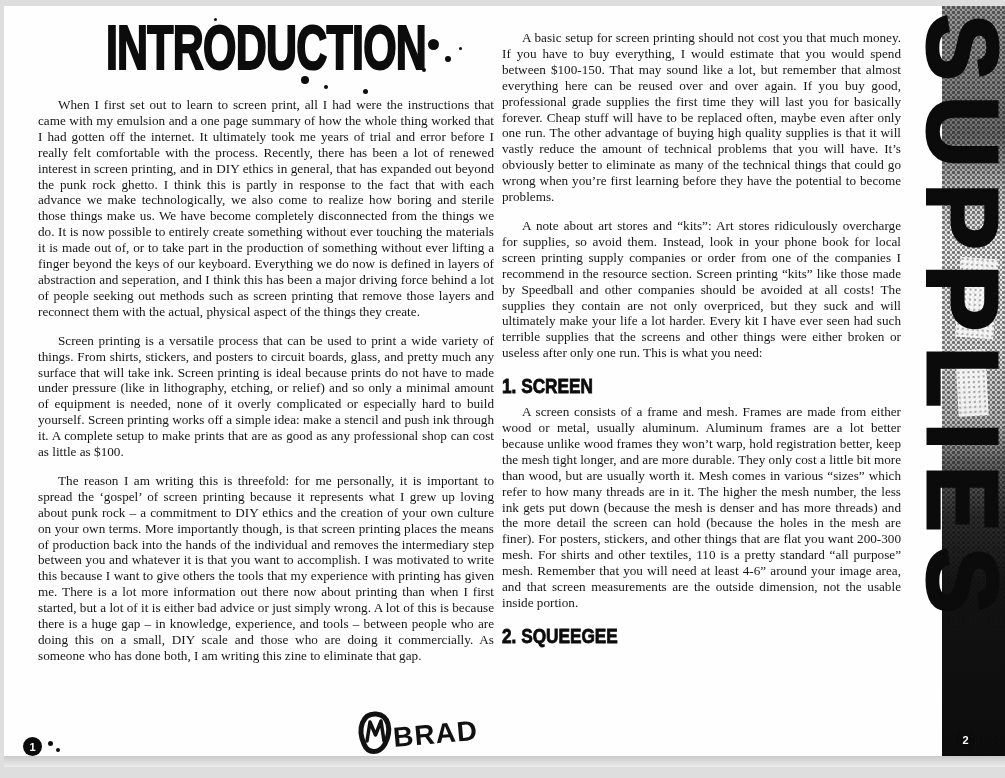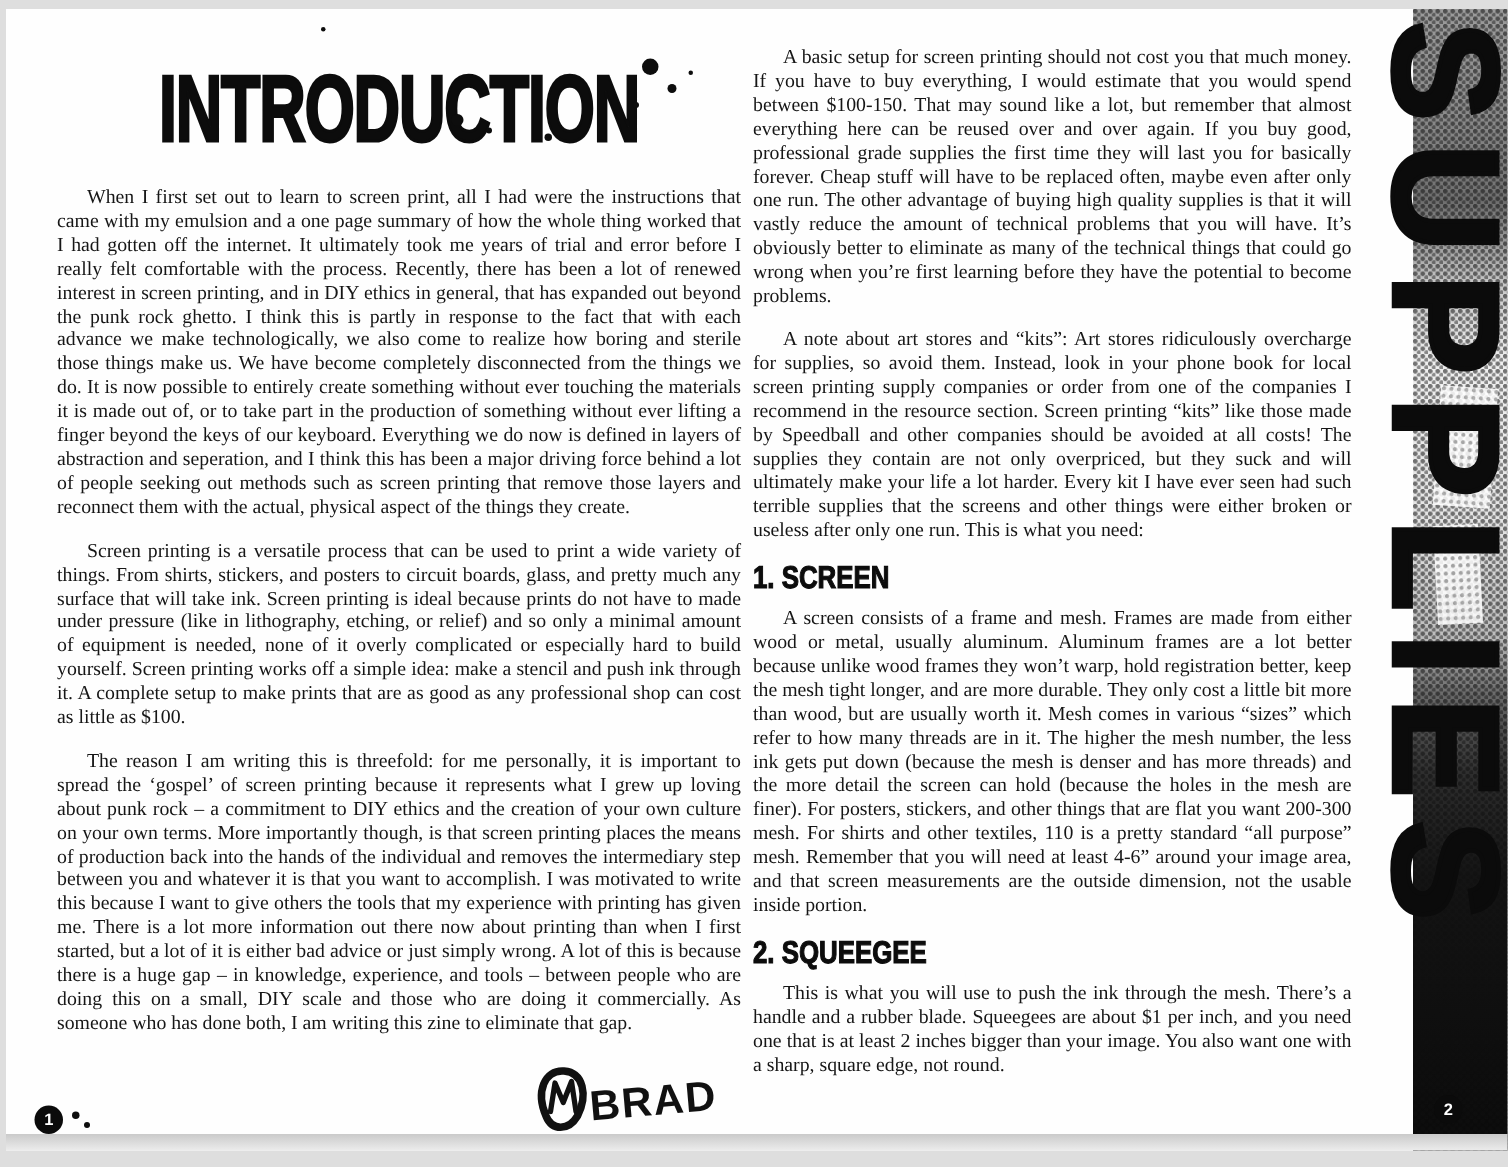--- a/index.html
+++ b/index.html
@@ -2,21 +2,21 @@
 <html><head>
 <meta charset="utf-8">
 <style>
   * { margin:0; padding:0; box-sizing:border-box; }
   html,body { width:1005px; height:778px; overflow:hidden; }
   body { background:#dedede; font-family:"Liberation Serif", serif; color:#161616; }
 
   .spread { position:absolute; left:4px; top:6px; width:1001px; height:761px; background:#fefefe; }
 
   
-  .page-left { position:absolute; left:34px; top:28px; width:456px; }
+  .page-left { position:absolute; left:34px; top:2px; width:456px; }
   .zine-title {
     font-family:"Liberation Sans", sans-serif; font-weight:700;
     font-size:58px; letter-spacing:-1px; text-align:center; color:#0c0c0c;
     -webkit-text-stroke:2px #0c0c0c;
     transform:scale(0.74,1.08); transform-origin:50% 60%;
     margin:6px 0 16px; white-space:nowrap;
   }
   .bodycopy p {
     font-size:13.2px; line-height:15.9px; text-align:justify; text-indent:20px;
     margin:0 0 13px;
@@ -137,21 +137,20 @@
   <span class="ink-dot d1"></span>
   <span class="ink-dot d2"></span>
 
   <section class="page-right">
     <div class="bodycopy">
       <p>A basic setup for screen printing should not cost you that much money. If you have to buy everything, I would estimate that you would spend between $100-150. That may sound like a lot, but remember that almost everything here can be reused over and over again. If you buy good, professional grade supplies the first time they will last you for basically forever. Cheap stuff will have to be replaced often, maybe even after only one run. The other advantage of buying high quality supplies is that it will vastly reduce the amount of technical problems that you will have. It’s obviously better to eliminate as many of the technical things that could go wrong when you’re first learning before they have the potential to become problems.</p>
       <p>A note about art stores and “kits”: Art stores ridiculously overcharge for supplies, so avoid them. Instead, look in your phone book for local screen printing supply companies or order from one of the companies I recommend in the resource section. Screen printing “kits” like those made by Speedball and other companies should be avoided at all costs! The supplies they contain are not only overpriced, but they suck and will ultimately make your life a lot harder. Every kit I have ever seen had such terrible supplies that the screens and other things were either broken or useless after only one run. This is what you need:</p>
       <h2 class="section-heading">1. SCREEN</h2>
       <p>A screen consists of a frame and mesh. Frames are made from either wood or metal, usually aluminum. Aluminum frames are a lot better because unlike wood frames they won’t warp, hold registration better, keep the mesh tight longer, and are more durable. They only cost a little bit more than wood, but are usually worth it. Mesh comes in various “sizes” which refer to how many threads are in it. The higher the mesh number, the less ink gets put down (because the mesh is denser and has more threads) and the more detail the screen can hold (because the holes in the mesh are finer). For posters, stickers, and other things that are flat you want 200-300 mesh. For shirts and other textiles, 110 is a pretty standard “all purpose” mesh. Remember that you will need at least 4-6” around your image area, and that screen measurements are the outside dimension, not the usable inside portion.</p>
       <h2 class="section-heading">2. SQUEEGEE</h2>
-      <p>This is what you will use to push the ink through the mesh. There’s a handle and a rubber blade. Squeegees are about $1 per inch, and you need one that is at least 2 inches bigger than your image. You also want one with a sharp, square edge, not round.</p>
     </div>
   </section>
 
   <div class="pagenum pn-right">
     <span class="badge">2</span>
   </div>
 
   <div class="scan-edge-bottom"></div>
 </div>
 

